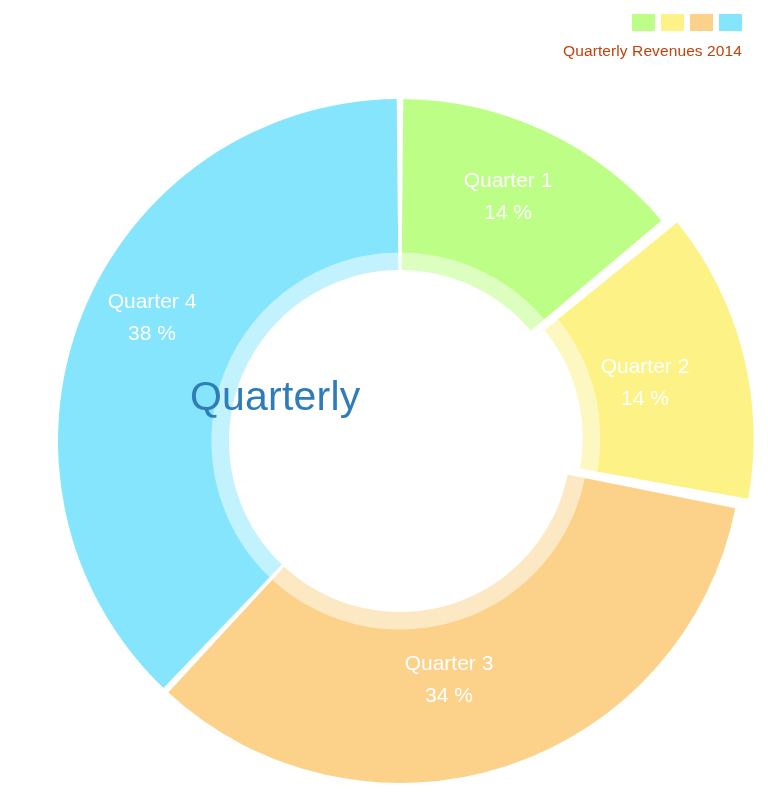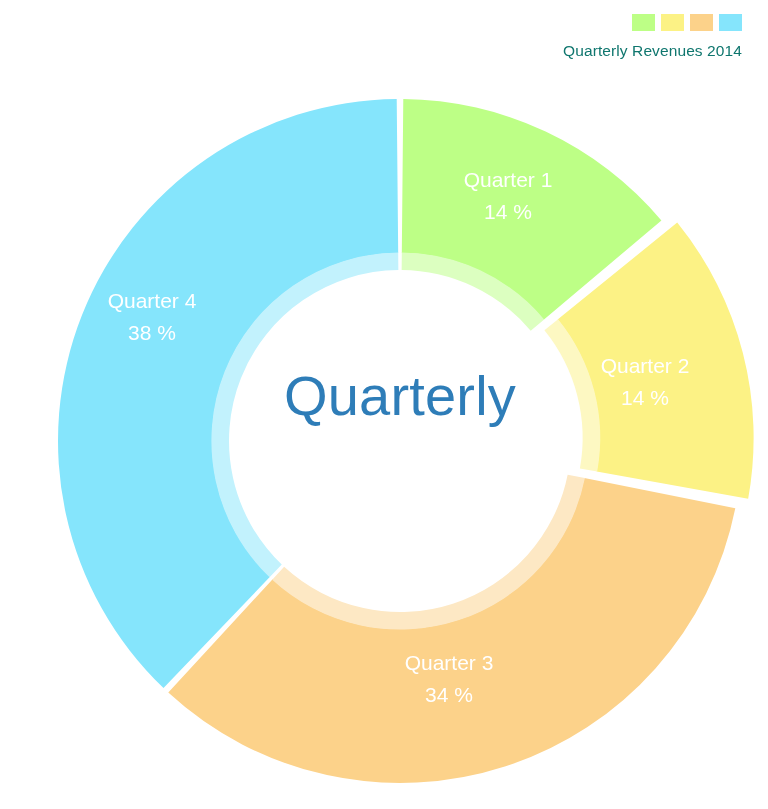--- a/index.html
+++ b/index.html
@@ -29,21 +29,21 @@
     justify-content: flex-end;
     gap: 6px;
     margin-bottom: 11px;
   }
   .legend-swatch {
     width: 23px;
     height: 17px;
   }
   #legend-title {
     font-size: 15.5px;
-    color: #0f766e;
+    color: #c2410c;
     letter-spacing: 0.1px;
     white-space: nowrap;
     font-weight: 400;
   }
 
   
   #chart-area {
     position: absolute;
     left: 0;
     top: 0;
@@ -63,23 +63,22 @@
     font-size: 21px;
     font-weight: 400;
     text-anchor: middle;
   }
 
   #center-title {
     position: absolute;
     left: 190px;
     top: 368px;
     width: 420px;
-    text-align: center;
     color: #2E7DB8;
-    font-size: 56px;
+    font-size: 41px;
     line-height: 56px;
     font-weight: 400;
     letter-spacing: 0.2px;
     pointer-events: none;
   }
 </style>
 </head>
 <body>
 
 <div id="legend">

